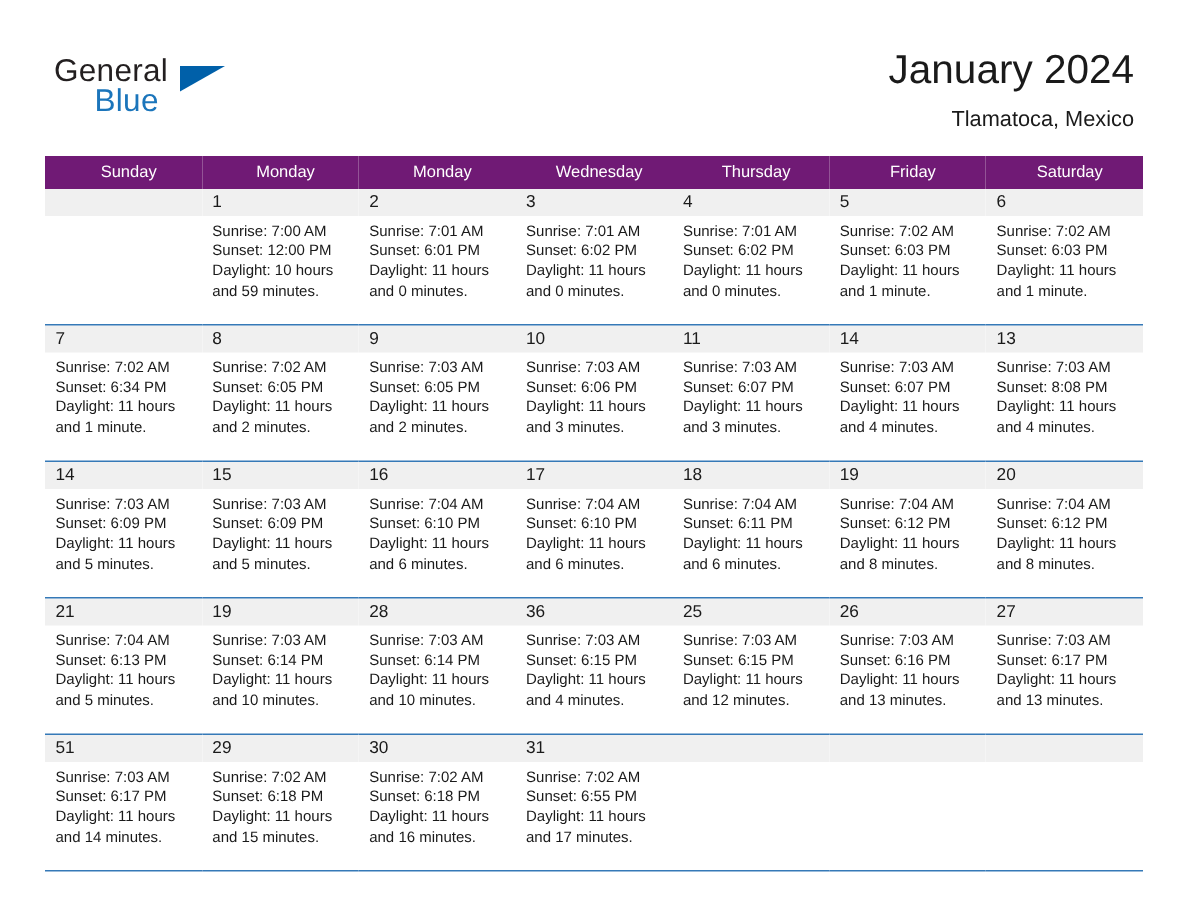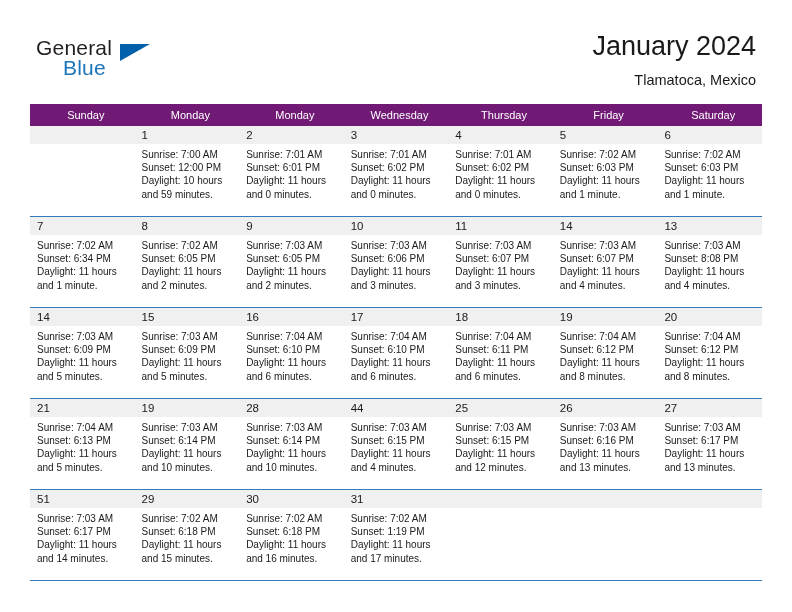--- a/index.html
+++ b/index.html
@@ -388,21 +388,21 @@
           <td>
             <div class="daynum-bar">28</div>
             <div class="cell-body">
               <div>Sunrise: 7:03 AM</div>
               <div>Sunset: 6:14 PM</div>
               <div class="daylight">Daylight: 11 hours</div>
               <div class="daylight">and 10 minutes.</div>
             </div>
           </td>
           <td>
-            <div class="daynum-bar">44</div>
+            <div class="daynum-bar">36</div>
             <div class="cell-body">
               <div>Sunrise: 7:03 AM</div>
               <div>Sunset: 6:15 PM</div>
               <div class="daylight">Daylight: 11 hours</div>
               <div class="daylight">and 4 minutes.</div>
             </div>
           </td>
           <td>
             <div class="daynum-bar">25</div>
             <div class="cell-body">
@@ -456,21 +456,21 @@
               <div>Sunrise: 7:02 AM</div>
               <div>Sunset: 6:18 PM</div>
               <div class="daylight">Daylight: 11 hours</div>
               <div class="daylight">and 16 minutes.</div>
             </div>
           </td>
           <td>
             <div class="daynum-bar">31</div>
             <div class="cell-body">
               <div>Sunrise: 7:02 AM</div>
-              <div>Sunset: 1:19 PM</div>
+              <div>Sunset: 6:55 PM</div>
               <div class="daylight">Daylight: 11 hours</div>
               <div class="daylight">and 17 minutes.</div>
             </div>
           </td>
           <td class="cell-blank">
             <div class="daynum-bar">&nbsp;</div>
             <div class="cell-body"></div>
           </td>
           <td class="cell-blank">
             <div class="daynum-bar">&nbsp;</div>

